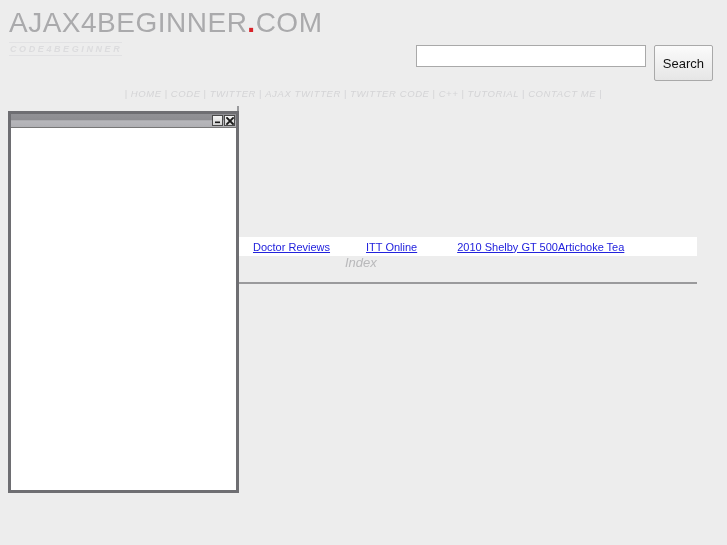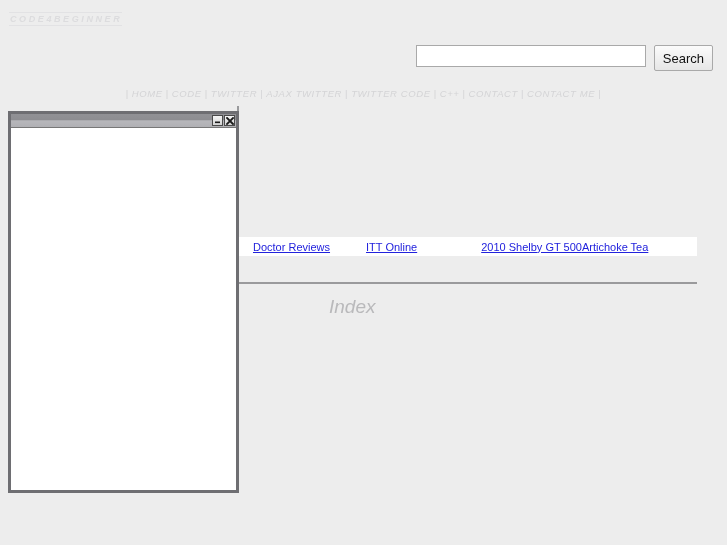--- a/index.html
+++ b/index.html
@@ -68,21 +68,21 @@
     font-family: "Liberation Sans", sans-serif;
     font-size: 12px;
     border: 1px solid #a9a9a9;
     background: #ffffff;
     color: #222;
     box-sizing: content-box;
     outline: none;
   }
   #search-button {
     margin-left: 8px;
-    height: 26px;
+    height: 36px;
     padding: 0 8px;
     font-family: "Liberation Sans", sans-serif;
     font-size: 13px;
     color: #111;
     background: linear-gradient(#fbfbfb, #e6e6e6);
     border: 1px solid #a9a9a9;
     border-radius: 2px;
     cursor: default;
   }
 
@@ -144,31 +144,30 @@
   }
   #links-bar a {
     color: #2222dd;
     font-size: 11px;
     text-decoration: underline;
     white-space: nowrap;
     text-align: right;
   }
   #links-bar .lk0 { margin-left: 14px; }
   #links-bar .lk1 { margin-left: 36px; }
-  #links-bar .lk2 { margin-left: 64px; }
+  #links-bar .lk2 { margin-left: 40px; }
   #links-bar .lk3 { }
 
   #index-label {
     position: absolute;
-    left: 329px;
+    left: 345px;
     top: 255px;
-    font-size: 19px;
+    font-size: 13px;
     font-style: italic;
     color: #b9b9bb;
-    margin-top: 41px;
   }
   #content-hr {
     position: absolute;
     left: 239px;
     top: 176px;
     width: 458px;
     height: 2px;
     background: #9a9a9c;
   }
 
@@ -215,32 +214,33 @@
     background: #ffffff;
     position: relative;
   }
 </style>
 </head>
 <body>
 
 <div id="header">
 
   <div id="logo-block">
+    <div id="site-logo"><span>AJAX4BEGINNER</span><span class="dot">.</span><span>COM</span></div>
     <div id="site-tagline">CODE4BEGINNER</div>
   </div>
 
   <div id="search-area">
     <input id="search-input" type="text" value="" placeholder="" style="">
     <button id="search-button">Search</button>
   </div>
 
 </div>
 
 <div id="nav">
-  <span class="sep">|</span><a>HOME</a><span class="sep">|</span><a>CODE</a><span class="sep">|</span><a>TWITTER</a><span class="sep">|</span><a>AJAX TWITTER</a><span class="sep">|</span><a>TWITTER CODE</a><span class="sep">|</span><a>C++</a><span class="sep">|</span><a>CONTACT</a><span class="sep">|</span><a>CONTACT ME</a><span class="sep">|</span>
+  <span class="sep">|</span><a>HOME</a><span class="sep">|</span><a>CODE</a><span class="sep">|</span><a>TWITTER</a><span class="sep">|</span><a>AJAX TWITTER</a><span class="sep">|</span><a>TWITTER CODE</a><span class="sep">|</span><a>C++</a><span class="sep">|</span><a>TUTORIAL</a><span class="sep">|</span><a>CONTACT ME</a><span class="sep">|</span>
 </div>
 
 <div id="content">
 
   <div id="content-rule-vertical"></div>
   <div id="content-rule-vertical-2"></div>
 
   <div id="links-bar">
     <a class="lk0">Doctor Reviews</a>
     <a class="lk1">ITT Online</a>

